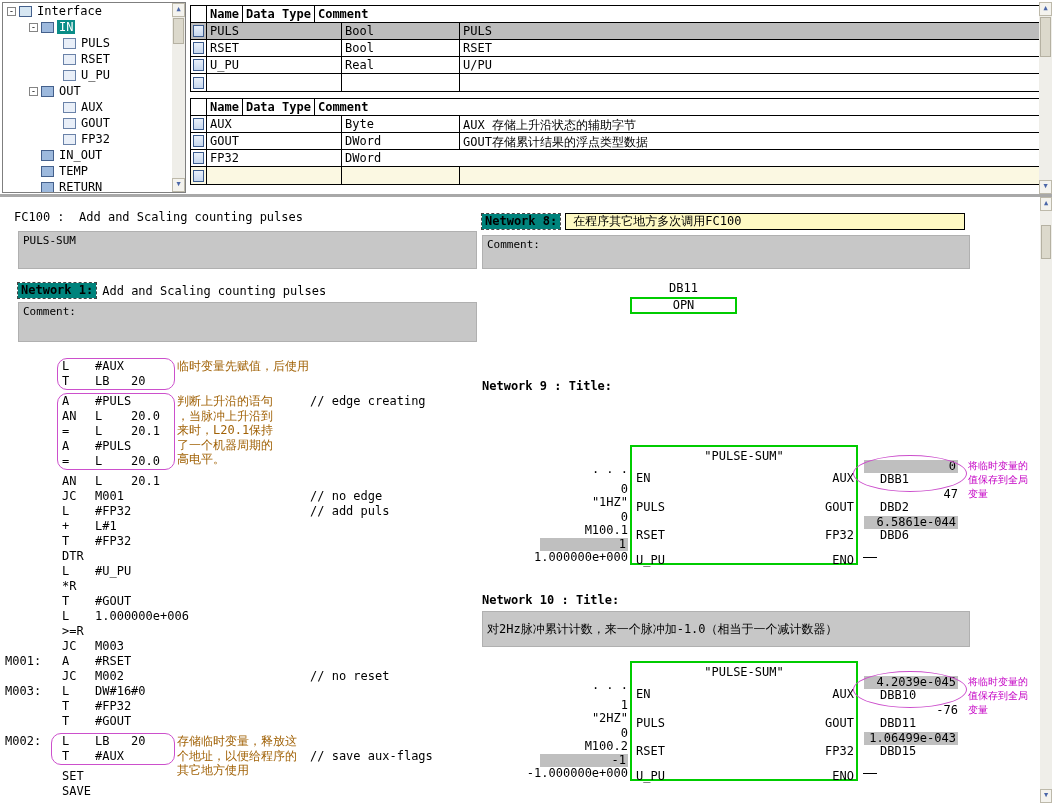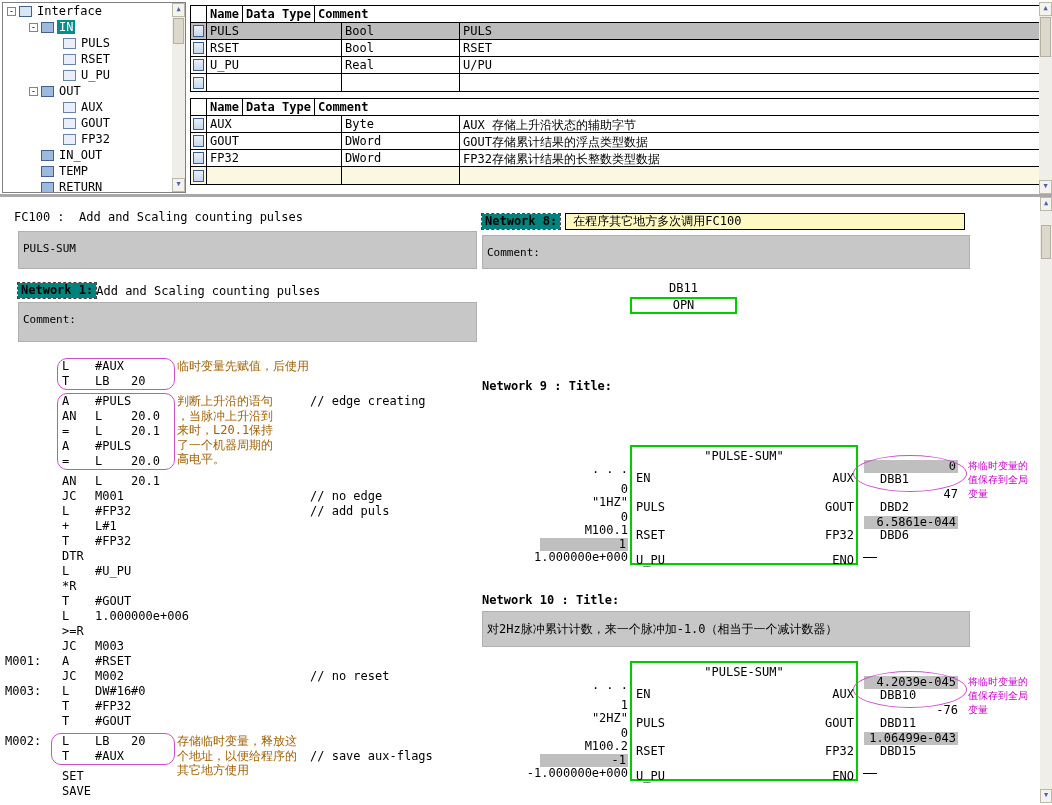--- a/index.html
+++ b/index.html
@@ -39,23 +39,23 @@
 .decl-icon{width:11px;height:12px;border:1px solid #3a5a8c;background:linear-gradient(#eaf1fb,#c6d7ee)}
 .tables-sb{right:0;top:2px;height:192px}
 
 
 .bottom-pane{position:absolute;left:0;top:197px;width:1052px;height:608px;background:#fff}
 .left-col{position:absolute;left:0;top:0;width:482px;height:606px;overflow:hidden}
 .right-col{position:absolute;left:482px;top:0;width:558px;height:606px}
 .main-sb{right:0;top:0;height:606px;width:12px}
 
 .fc-header{margin:13px 0 0 14px;white-space:pre}
-.cbox{background:#c7c7c7;font-size:11px;padding:10px 4px;border:1px solid #b0b0b0}
+.cbox{background:#c7c7c7;font-size:11px;padding:2px 4px;border:1px solid #b0b0b0}
 .title-box{margin:7px 0 0 18px;width:459px;height:38px}
-.net-row{margin:14px 0 0 18px;height:15px;display:flex;align-items:center;}
+.net-row{margin:14px 0 0 18px;height:15px;display:flex;align-items:center;gap:6px}
 .ntag{background:#00837c;color:#000000;font-weight:bold;padding:0 3px;height:15px;line-height:15px;outline:1px dashed #444}
 .net-title{font-weight:normal}
 .comment-box{margin:4px 0 0 18px;width:459px;height:40px}
 
 
 .code{margin:17px 0 0 5px;position:relative}
 .cgroup{position:relative;margin-bottom:5px}
 .cl{height:15px;line-height:15px;display:flex;position:relative;font-size:12px}
 .lbl{width:57px;white-space:pre}
 .ins{width:33px;white-space:pre}
@@ -265,21 +265,20 @@
             <div class="tc ty">DWord</div>
             <div class="tc cm">GOUT存储累计结果的浮点类型数据</div>
           </div>
         
           <div class="trow">
             <div class="tc ic">
               <span class="decl-icon"></span>
             </div>
             <div class="tc nm">FP32</div>
             <div class="tc ty">DWord</div>
-            <div class="tc cm">FP32存储累计结果的长整数类型数据</div>
           </div>
         
           <div class="trow blank">
             <div class="tc ic">
               <span class="decl-icon"></span>
             </div>
             <div class="tc nm"></div>
             <div class="tc ty"></div>
             <div class="tc cm"></div>
           </div>

